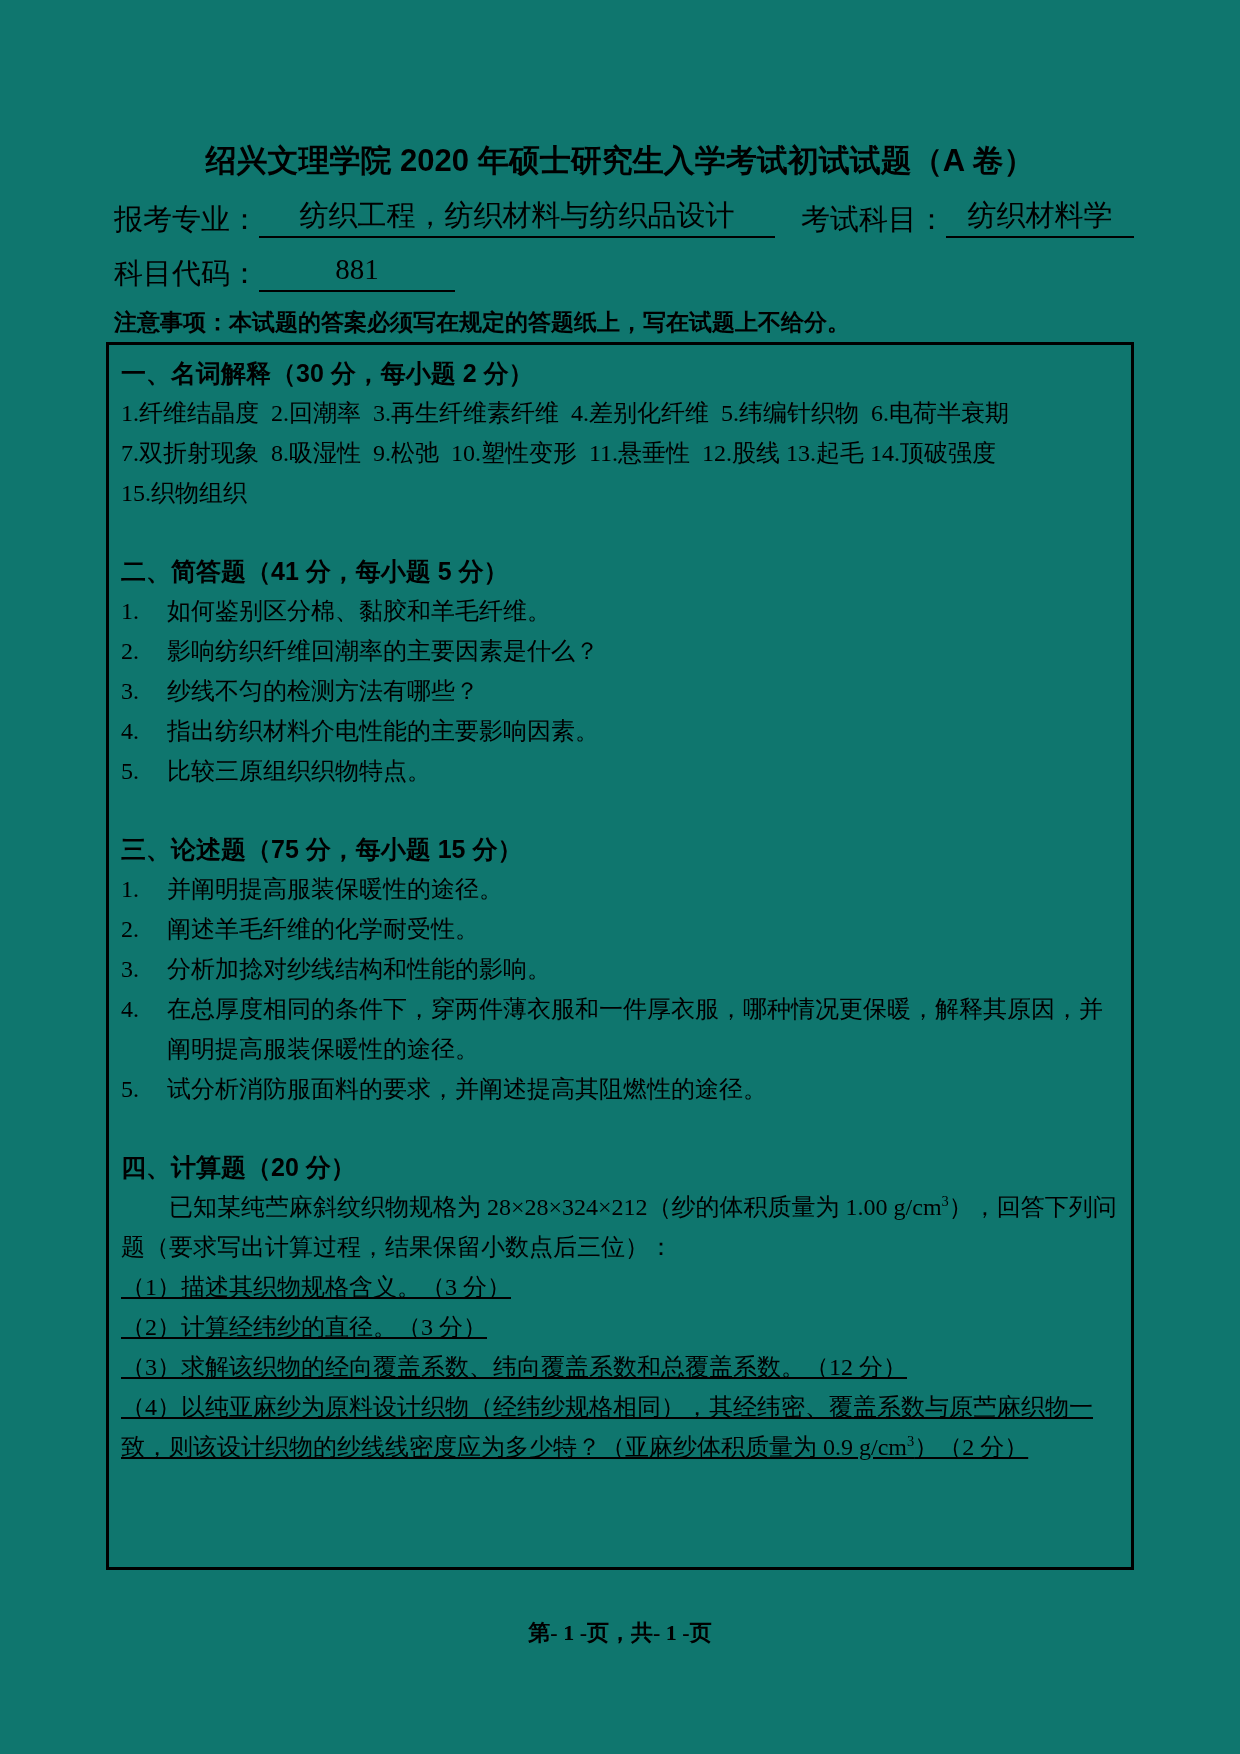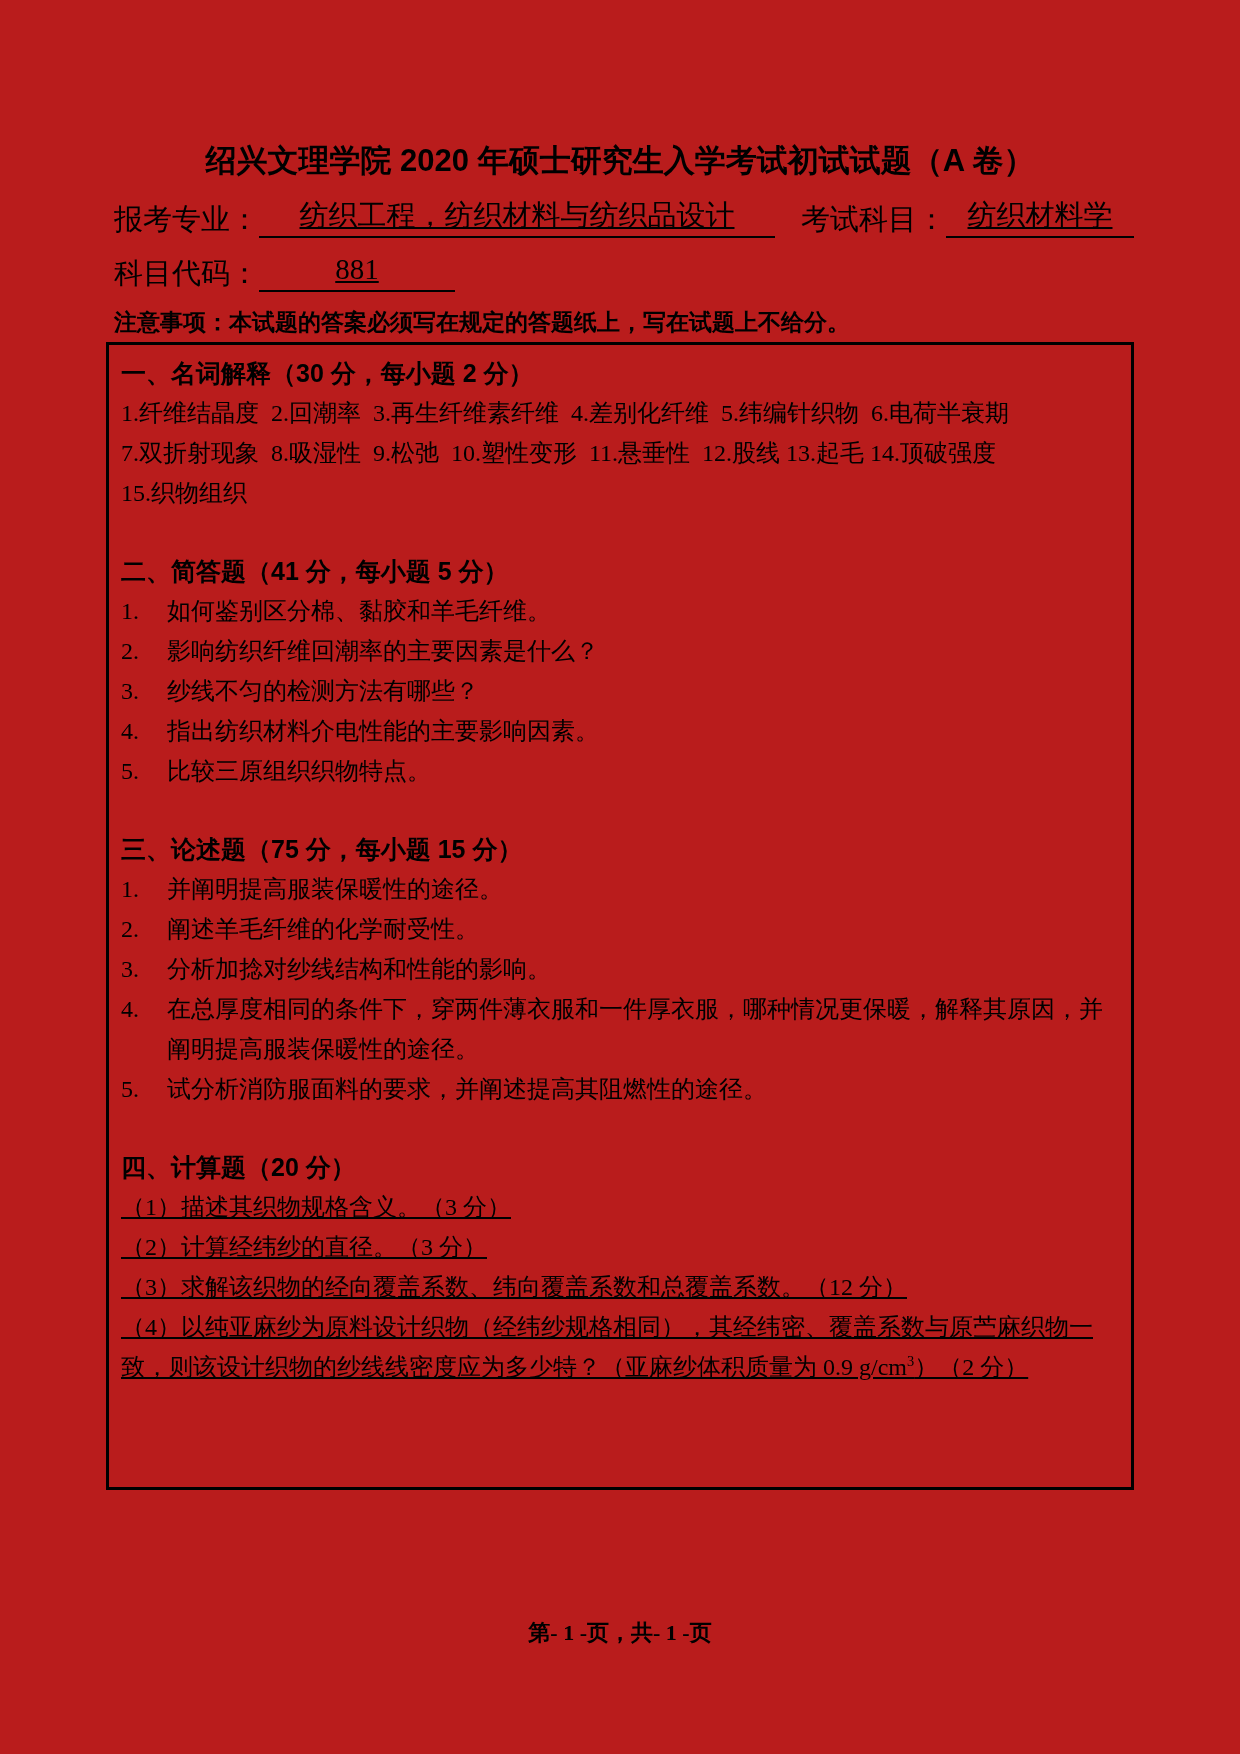--- a/index.html
+++ b/index.html
@@ -1,20 +1,20 @@
 <!DOCTYPE html>
 <html><head>
 <meta charset="utf-8">
 <style>
   html,body { margin:0; padding:0; background:#e8e8e8; }
   .page {
     position:relative;
     width:1240px; height:1754px;
     margin:0 auto;
-    background:#b91c1c;
+    background:#0f766e;
     color:#000;
     font-family:"Liberation Serif","DejaVu Serif",serif;
     overflow:hidden;
   }
   .title {
     padding-top:142px;
     text-align:center;
     font-family:"Liberation Sans","DejaVu Sans",sans-serif;
     font-weight:bold;
     font-size:31px;
@@ -28,21 +28,20 @@
     line-height:38px;
   }
   .hdr-row1 { margin-top:16px;align-items:flex-end; }
   .hdr-row2 { margin-top:12px; }
   .hdr-label { white-space:nowrap; padding-left:8px; }
   .uline {
     border-bottom:2px solid #000;
     text-align:center;
     white-space:nowrap;
     padding-bottom:2px;
-    text-decoration:underline;
   }
   .major-value { flex:1 1 auto; min-width:380px; }
   .subject-label { margin-left:18px; }
   .subject-value { width:188px; }
   .code-value { width:196px; }
   .notice {
     margin:16px 106px 0;
     padding-left:8px;
     font-family:"Liberation Sans","DejaVu Sans",sans-serif;
     font-weight:bold;
@@ -151,20 +150,21 @@
     <div class="qitem">
       <span class="qnum">4.</span>
       <span class="qtext">在总厚度相同的条件下，穿两件薄衣服和一件厚衣服，哪种情况更保暖，解释其原因，并阐明提高服装保暖性的途径。</span>
     </div>
     <div class="qitem">
       <span class="qnum">5.</span>
       <span class="qtext">试分析消防服面料的要求，并阐述提高其阻燃性的途径。</span>
     </div>
 
     <div class="sec-heading sec-gap">四、计算题（20 分）</div>
+    <p class="calc-intro"><span>已知某纯苎麻斜纹织物规格为 28×28×324×212（纱的体积质量为 1.00 g/cm</span><sup>3</sup><span>），回答下列问题（要求写出计算过程，结果保留小数点后三位）：</span></p>
     <p class="subq">（1）描述其织物规格含义。（3 分）</p>
     <p class="subq">（2）计算经纬纱的直径。（3 分）</p>
     <p class="subq">（3）求解该织物的经向覆盖系数、纬向覆盖系数和总覆盖系数。（12 分）</p>
     <p class="subq"><span>（4）以纯亚麻纱为原料设计织物（经纬纱规格相同），其经纬密、覆盖系数与原苎麻织物一致，则该设计织物的纱线线密度应为多少特？（亚麻纱体积质量为 0.9 g/cm</span><sup>3</sup><span>）（2 分）</span></p>
 
   </div>
 
   <div class="footer">第- 1 -页，共- 1 -页</div>
 
 </div>

